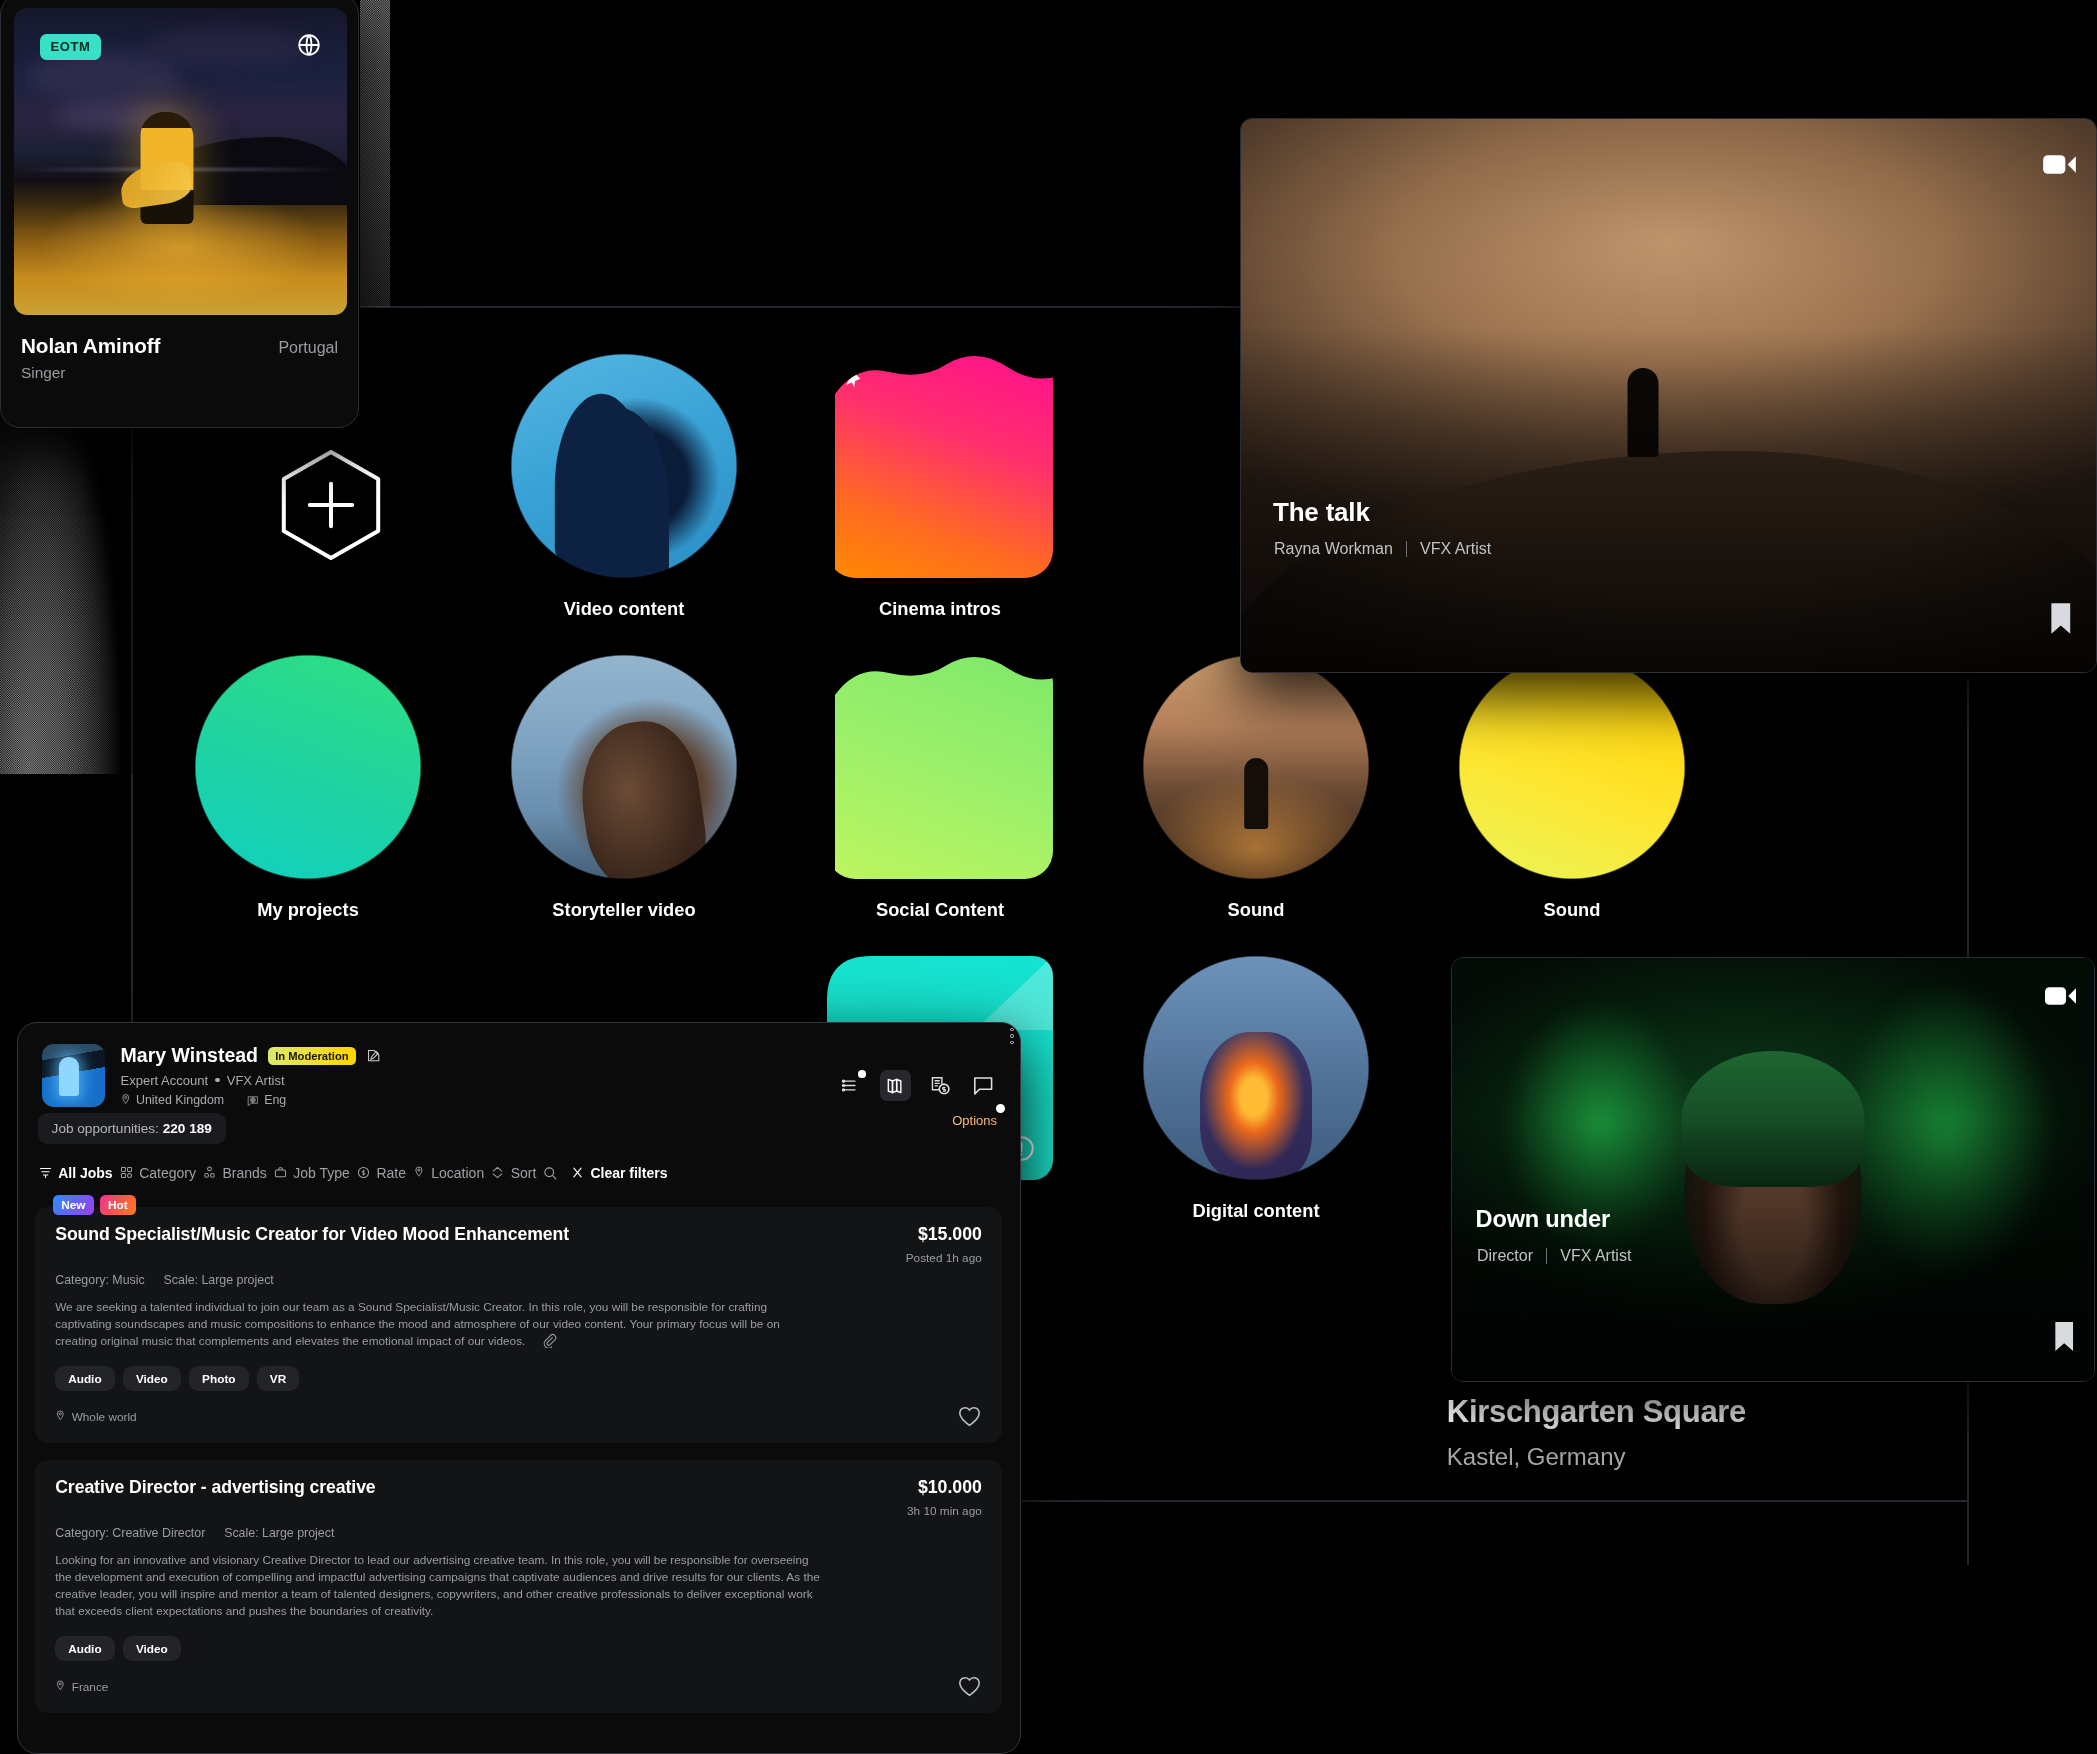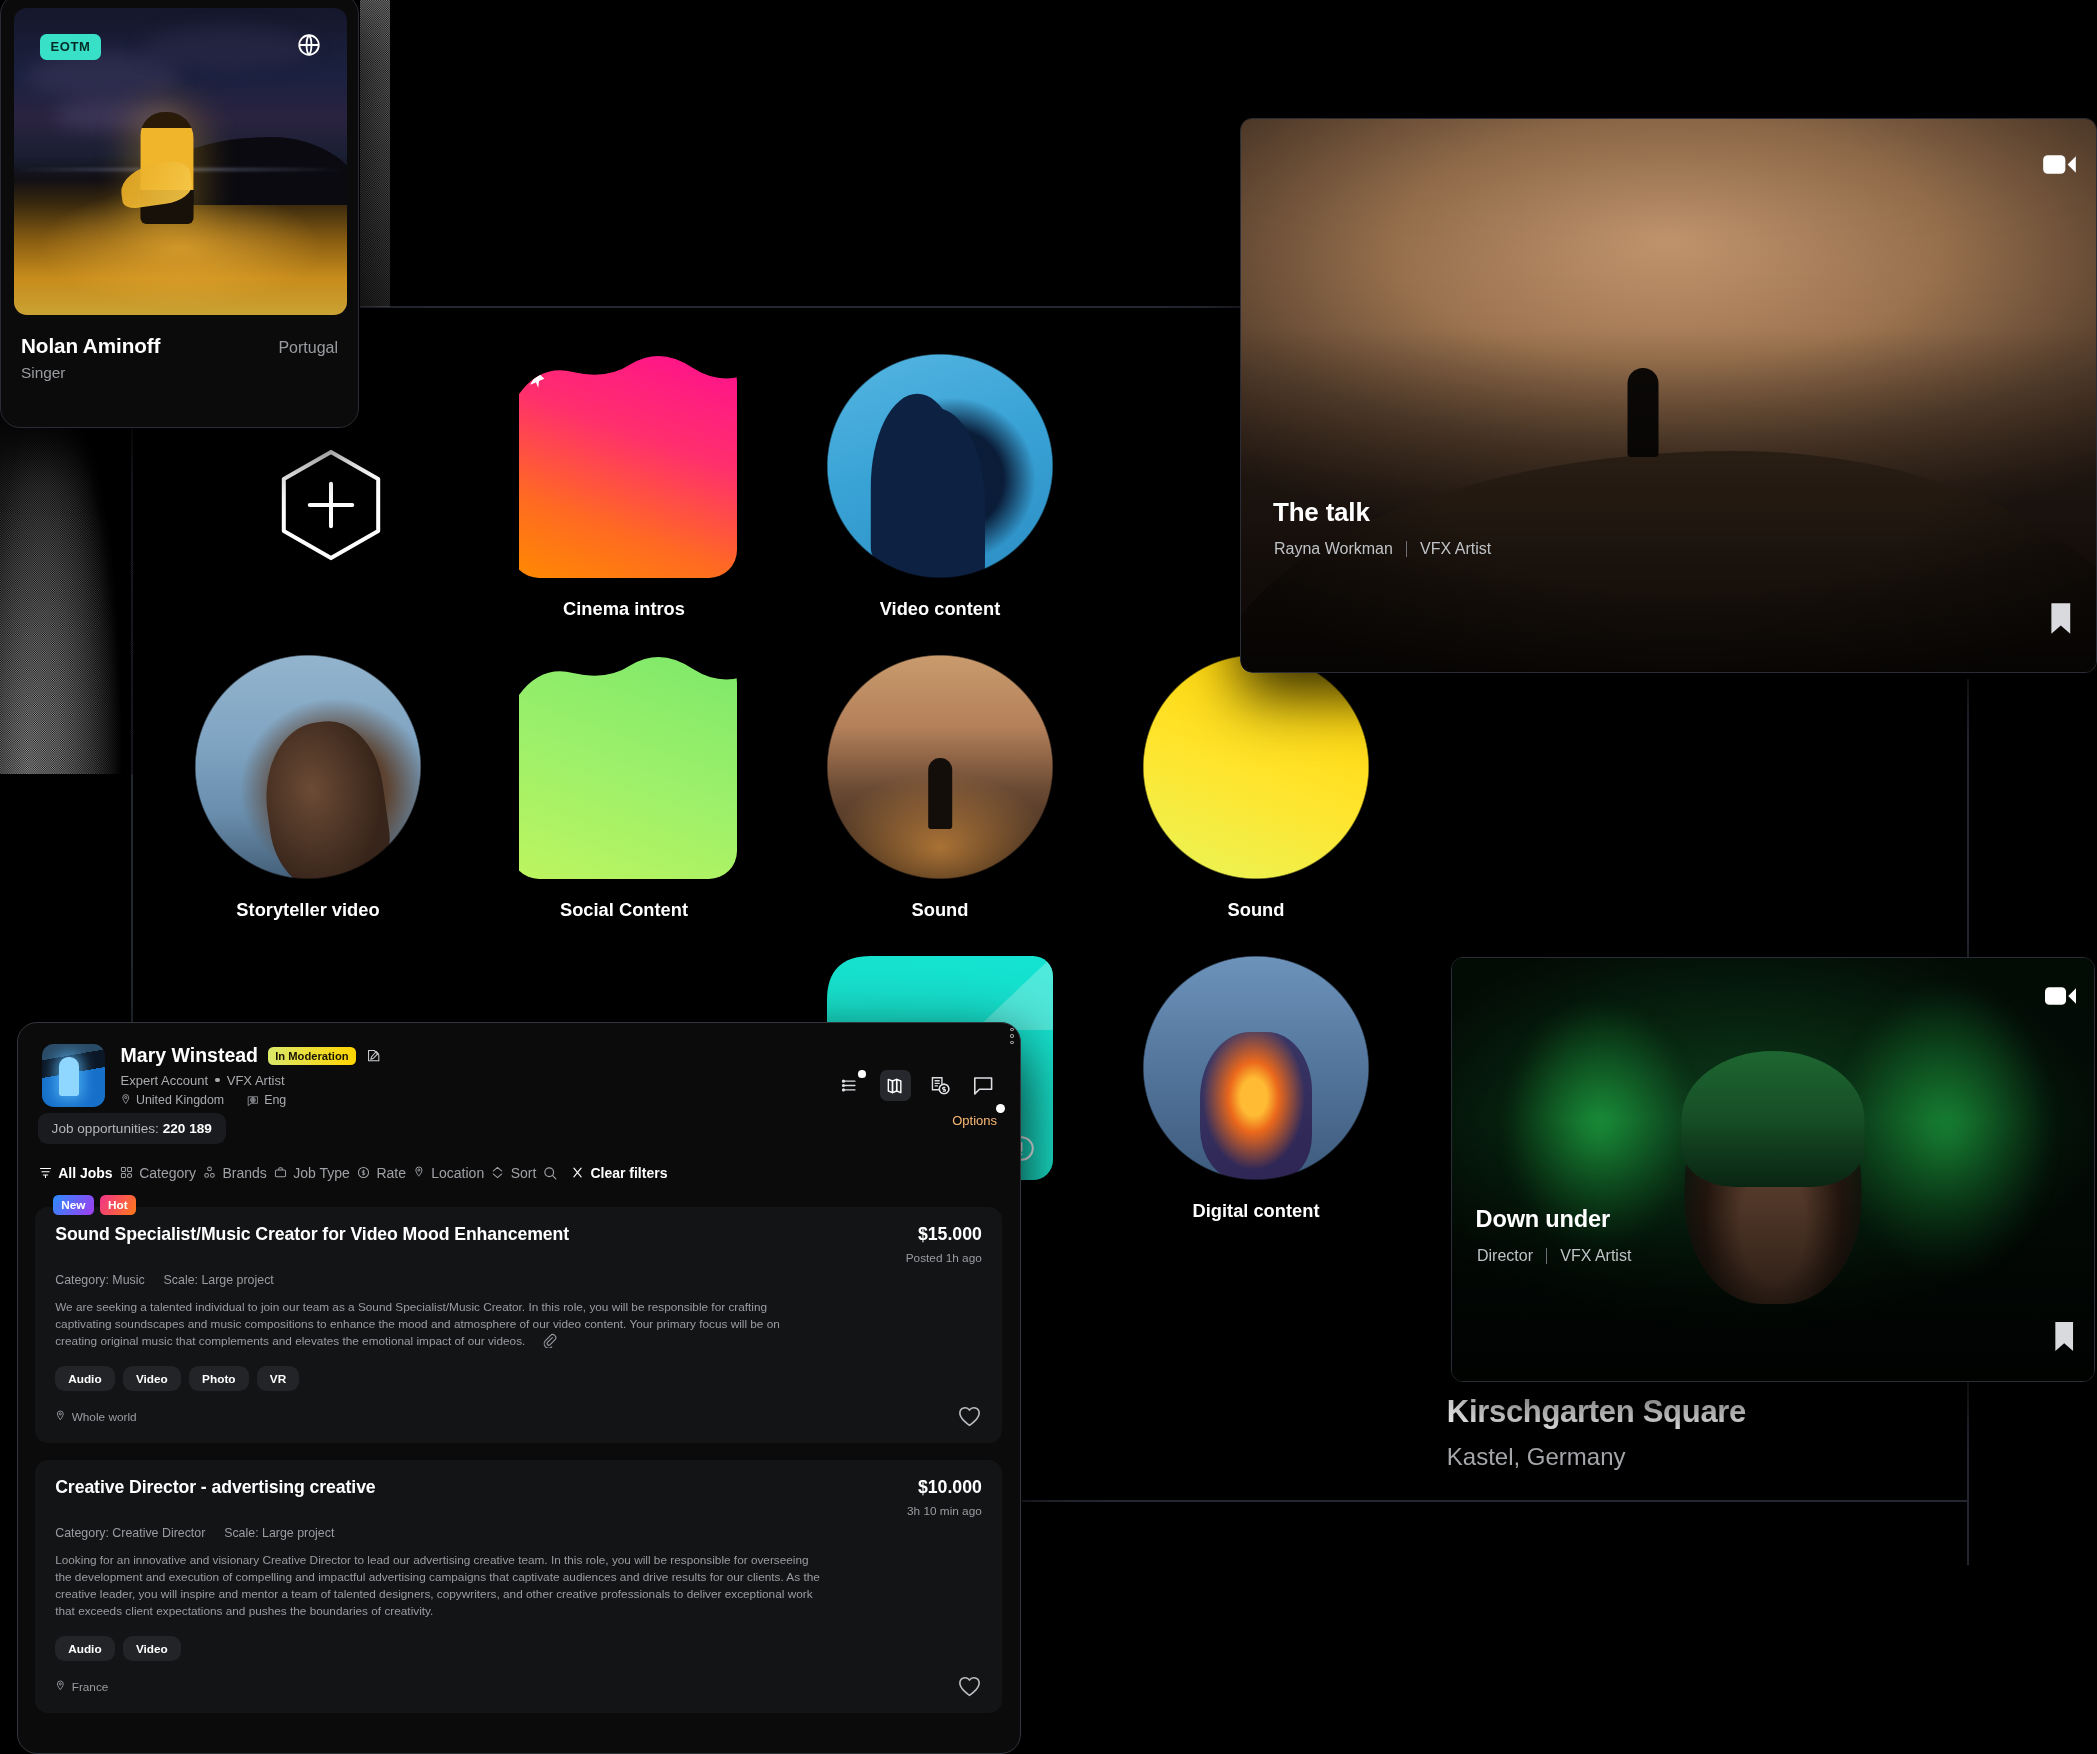--- a/index.html
+++ b/index.html
@@ -353,44 +353,48 @@
   </div>
 
   <div class="folders">
 
     <div class="frow">
       <div class="fitem spacer">
           <div class="folder"></div>
           <div class="flabel">&nbsp;</div>
         </div>
       <div class="fitem">
+        <div class="folder notch img-silhouette-blue"></div>
+        <div class="flabel">Video content</div>
+      </div>
+      <div class="fitem">
         <div class="folder blob grad-pinkorange">
           <span class="pin">
             <svg viewBox="0 0 24 28" width="19" height="21" fill="#fff">
                 <path d="M13 1 L21 9 L14 12 L13 21 L10 14 L2 17 L7 9 Z"></path>
               </svg>
           </span>
         </div>
         <div class="flabel">Cinema intros</div>
       </div>
-      <div class="fitem">
-        <div class="folder notch img-silhouette-blue"></div>
-        <div class="flabel">Video content</div>
-      </div>
       <div class="fitem spacer">
           <div class="folder"></div>
           <div class="flabel">&nbsp;</div>
         </div>
       <div class="fitem spacer">
           <div class="folder"></div>
           <div class="flabel">&nbsp;</div>
         </div>
     </div>
 
     <div class="frow">
+      <div class="fitem">
+        <div class="folder notch grad-emerald"></div>
+        <div class="flabel">My projects</div>
+      </div>
       <div class="fitem">
         <div class="folder notch img-storyteller"></div>
         <div class="flabel">Storyteller video</div>
       </div>
       <div class="fitem">
         <div class="folder blob grad-lime"></div>
         <div class="flabel">Social Content</div>
       </div>
       <div class="fitem">
         <div class="folder notch img-sound"></div>

